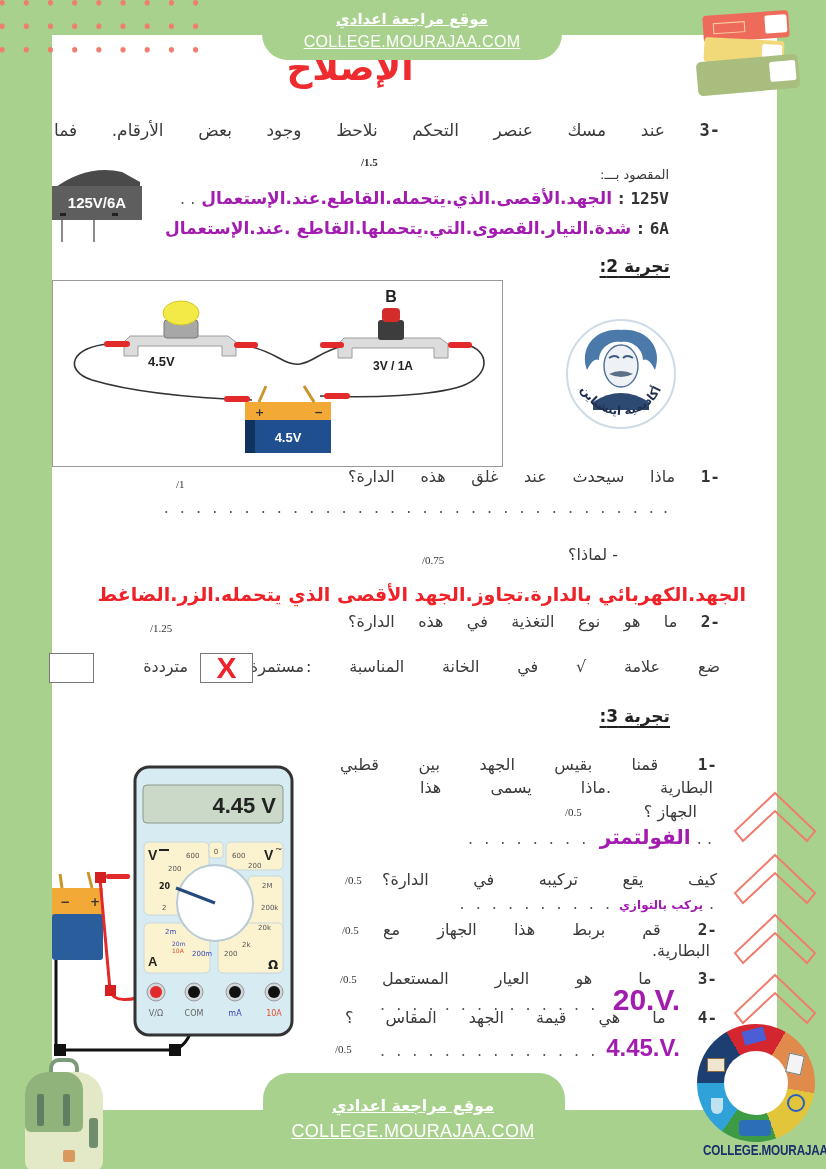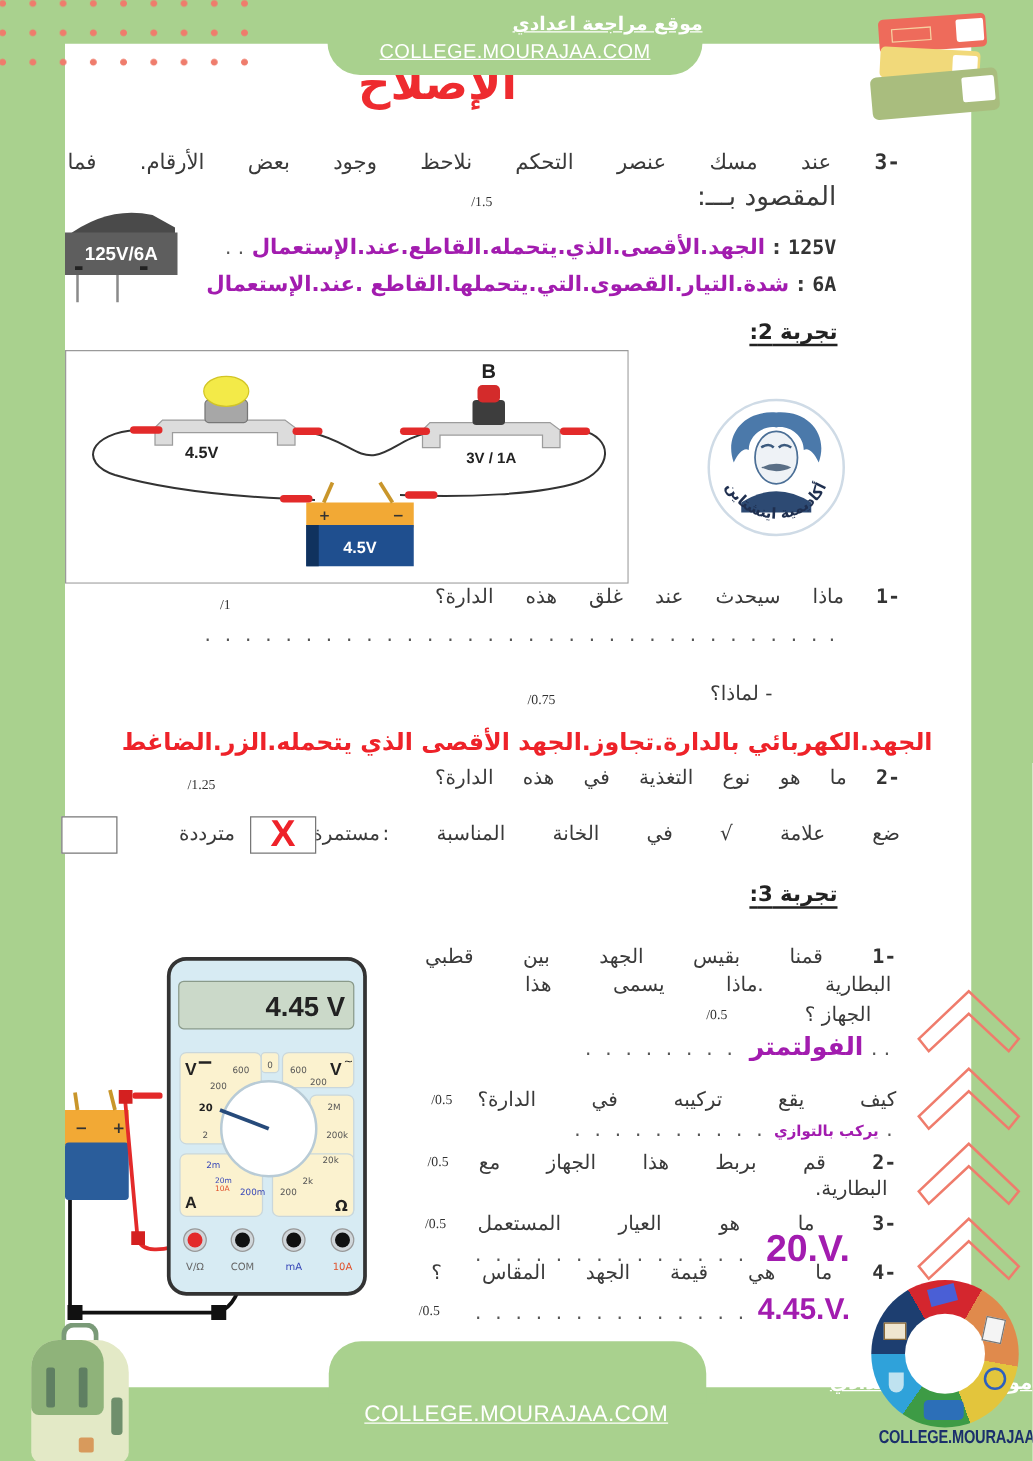--- a/index.html
+++ b/index.html
@@ -3,21 +3,21 @@
 <meta charset="utf-8">
 <style>
   html,body{margin:0;padding:0;}
   body{width:826px;height:1169px;position:relative;overflow:hidden;background:#a9d18e;font-family:"DejaVu Sans",sans-serif;color:#3a3a3a;}
   .panel{position:absolute;left:52px;top:35px;width:725px;height:1075px;background:#ffffff;}
   .dots{position:absolute;left:-10px;top:-9px;width:218px;height:71px;z-index:3;
         background-image:radial-gradient(circle,#ef7c6c 2.4px,transparent 3px);background-size:24.2px 23.5px;}
   .badge-top{position:absolute;left:262px;top:0;width:300px;height:60px;background:#a9d18e;border-radius:0 0 26px 26px;z-index:4;text-align:center;}
   .badge-bot{position:absolute;left:263px;top:1073px;width:302px;height:50px;background:#a9d18e;border-radius:26px 26px 0 0;z-index:4;}
   .band-bot{position:absolute;left:0;top:1110px;width:826px;height:59px;background:#a9d18e;z-index:3;}
-  .badge-line1{position:absolute;left:0;width:100%;text-align:right;direction:rtl;color:#fff;font-weight:bold;text-decoration:underline;z-index:5;}
+  .badge-line1{position:absolute;left:0;width:100%;text-align:center;direction:rtl;color:#fff;font-weight:bold;text-decoration:underline;z-index:5;}
   .badge-line2{position:absolute;left:0;width:100%;text-align:center;color:#fff;font-family:"Liberation Sans",sans-serif;text-decoration:underline;z-index:5;letter-spacing:0.3px;}
   .ar{position:absolute;direction:rtl;font-size:16px;line-height:22px;color:#3a3a3a;z-index:2;}
   .j{text-align:justify;text-align-last:justify;}
   .rt{text-align:right;white-space:nowrap;}
   .num{display:inline-block;direction:ltr;unicode-bidi:isolate;font-weight:bold;color:#333;font-family:"DejaVu Sans Mono",monospace;}
   .pts{position:absolute;direction:ltr;font-family:"Liberation Serif",serif;font-size:11px;color:#333;z-index:2;}
   .red{color:#a21caf;font-weight:bold;}
   .row{position:absolute;display:flex;direction:rtl;align-items:baseline;gap:6px;z-index:2;white-space:nowrap;}
   .fill-dots{flex:1;overflow:hidden;white-space:nowrap;direction:ltr;text-align:right;color:#555;letter-spacing:3px;}
   .term{direction:ltr;unicode-bidi:isolate;font-family:"DejaVu Sans Mono",monospace;font-weight:bold;font-size:16px;color:#333;}
@@ -48,22 +48,22 @@
     <div class="abs" style="right:3px;top:6px;width:26px;height:20px;background:#fff;border-radius:2px;"></div>
   </div>
 </div>
 
 <div class="ar" style="left:275px;top:44px;width:150px;text-align:center;font-size:36px;line-height:48px;font-weight:bold;color:#ee2b2f;">الإصلاح</div>
 
 <div class="ar j" style="left:54px;top:119px;width:666px;font-size:17px;">
   <span class="num">3-</span>
   <span>عند مسك عنصر التحكم نلاحظ وجود بعض الأرقام. فما</span>
 </div>
-<div class="ar rt" style="left:500px;top:146px;width:169px;font-size:21px;">المقصود بـــ:</div>
-<div class="pts" style="left:377px;top:156px;">/1.5</div>
+<div class="ar rt" style="left:500px;top:164px;width:169px;font-size:13px;">المقصود بـــ:</div>
+<div class="pts" style="left:361px;top:156px;font-weight:bold;">/1.5</div>
 
 <svg class="abs" style="left:52px;top:166px;z-index:2;" width="100" height="76" viewBox="0 0 100 76">
   <path d="M0,24 Q34,-2 70,6 L88,16 L88,24 Z" fill="#4a4a4a"></path>
   <rect x="0" y="20" width="90" height="34" fill="#5e5e5e"></rect>
   <rect x="8" y="47" width="6" height="3" fill="#222"></rect>
   <rect x="60" y="47" width="6" height="3" fill="#222"></rect>
   <text x="45" y="42" text-anchor="middle" font-family="Liberation Sans, sans-serif" font-weight="bold" font-size="15" fill="#ffffff">125V/6A</text>
   <line x1="10" y1="54" x2="10" y2="76" stroke="#8a8a8a" stroke-width="2"></line>
   <line x1="42" y1="54" x2="42" y2="76" stroke="#8a8a8a" stroke-width="2"></line>
 </svg>

